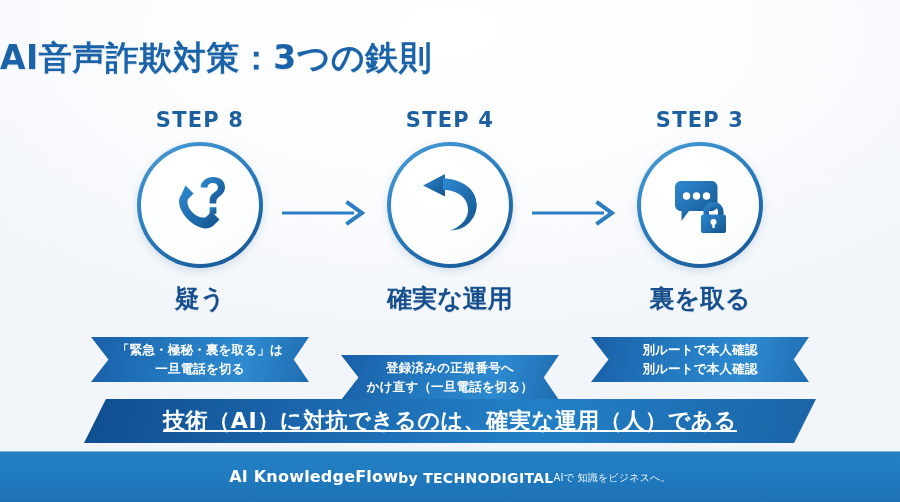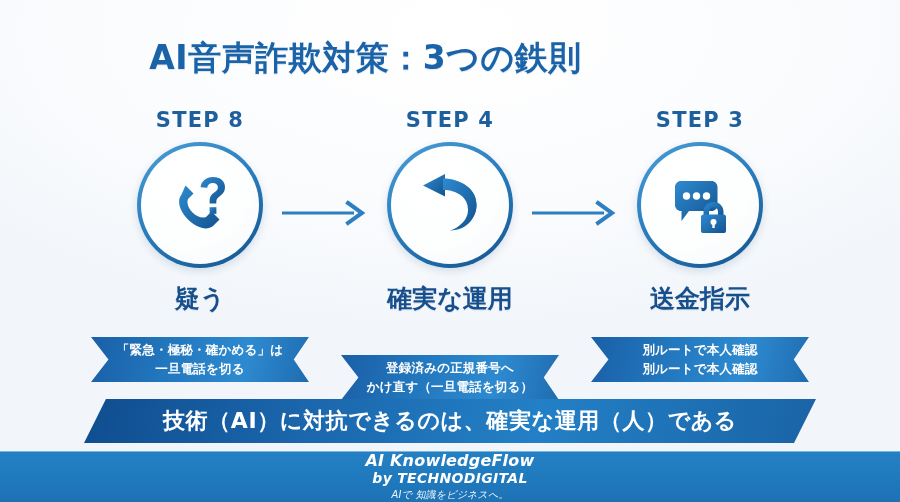--- a/index.html
+++ b/index.html
@@ -21,23 +21,23 @@
     background:
       radial-gradient(ellipse 620px 300px at 50% 6%, #ffffff 0%, #fbfcfe 55%, #f2f6fa 100%),
       linear-gradient(175deg, #fdfefe 0%, #f6f9fc 60%, #eef4f9 100%);
     overflow: hidden;
   }
 
   
   #title {
     position: absolute;
     top: 36px;
-    left: 8px;
+    left: 0;
     width: 715px;
-    text-align: center;
+    text-align: left;
     font-size: 33px;
     font-weight: bold;
     letter-spacing: 0.5px;
     color: #1a63a8;
     text-shadow: 0 1px 1px rgba(120,150,180,0.25);
   }
 
   
   .step {
     position: absolute;
@@ -139,37 +139,37 @@
     background: linear-gradient(100deg, #0f4d8f 0%, #1b66ac 30%, #2380c6 62%, #1a63a6 100%);
     clip-path: polygon(3.0% 0, 100% 0, 97.0% 100%, 0 100%);
     display: flex;
     align-items: center;
     justify-content: center;
     color: #ffffff;
     font-size: 22px;
     font-weight: bold;
     letter-spacing: 0.6px;
     box-shadow: 0 2px 6px rgba(20,70,120,0.25);
+    text-decoration: underline;
   }
 
   
   #footer {
     position: absolute;
     left: 0;
     bottom: 0;
     width: 900px;
     height: 50px;
     background: linear-gradient(180deg, #2480c4 0%, #2079bd 55%, #1d72b5 100%);
     border-top: 1px solid #7db6dd;
     display: flex;
-    flex-direction: column;
+    flex-direction: row;
     align-items: center;
     justify-content: center;
     color: #ffffff;
-    font-style: italic;
   }
   #footer-brand {
     font-size: 16px;
     font-weight: bold;
     letter-spacing: 0.2px;
     line-height: 1.1;
   }
   #footer-by {
     font-size: 14px;
     font-weight: bold;
@@ -252,39 +252,39 @@
           <circle cx="33.5" cy="28.0" r="3.7" fill="#ffffff"></circle>
           <circle cx="43.5" cy="28.0" r="3.7" fill="#ffffff"></circle>
 
           <path d="M50.5 34.0 C44.8 34.0 40.5 38.2 40.5 43.5 L40.5 48.0 L46.0 48.0 L46.0 43.5 C46.0 41.0 48.0 39.2 50.5 39.2 C53.0 39.2 55.0 41.0 55.0 43.5 L55.0 48.0 L60.5 48.0 L60.5 43.5 C60.5 38.2 56.2 34.0 50.5 34.0 Z" fill="url(#g3)"></path>
           <rect x="38.0" y="46.5" width="25.0" height="18.5" rx="2.6" fill="url(#g3)"></rect>
           <circle cx="50.5" cy="54.0" r="3.0" fill="#ffffff"></circle>
           <rect x="49.3" y="54.0" width="2.4" height="6.0" fill="#ffffff"></rect>
         </svg>
       </div>
     </div>
-    <div class="step-heading">送金指示</div>
+    <div class="step-heading">裏を取る</div>
   </div>
 
   <div class="arrow" id="arrow-1">
     <svg width="90" height="26" viewBox="0 0 90 26" aria-hidden="true">
       <line x1="0" y1="13" x2="72" y2="13" stroke="#2e7fc2" stroke-width="3"></line>
       <polyline points="66,3 80,13 66,23" fill="none" stroke="#2e7fc2" stroke-width="4" stroke-linecap="square" stroke-linejoin="miter"></polyline>
     </svg>
   </div>
 
   <div class="arrow" id="arrow-2">
     <svg width="90" height="26" viewBox="0 0 90 26" aria-hidden="true">
       <line x1="0" y1="13" x2="72" y2="13" stroke="#2e7fc2" stroke-width="3"></line>
       <polyline points="66,3 80,13 66,23" fill="none" stroke="#2e7fc2" stroke-width="4" stroke-linecap="square" stroke-linejoin="miter"></polyline>
     </svg>
   </div>
 
   <div class="ribbon" id="ribbon-1">
-    <span class="line">「緊急・極秘・確かめる」は</span>
+    <span class="line">「緊急・極秘・裏を取る」は</span>
     <span class="line">一旦電話を切る</span>
   </div>
   <div class="ribbon" id="ribbon-2">
     <span class="line">登録済みの正規番号へ</span>
     <span class="line">かけ直す（一旦電話を切る）</span>
   </div>
   <div class="ribbon" id="ribbon-3">
     <span class="line">別ルートで本人確認</span>
     <span class="line">別ルートで本人確認</span>
   </div>

